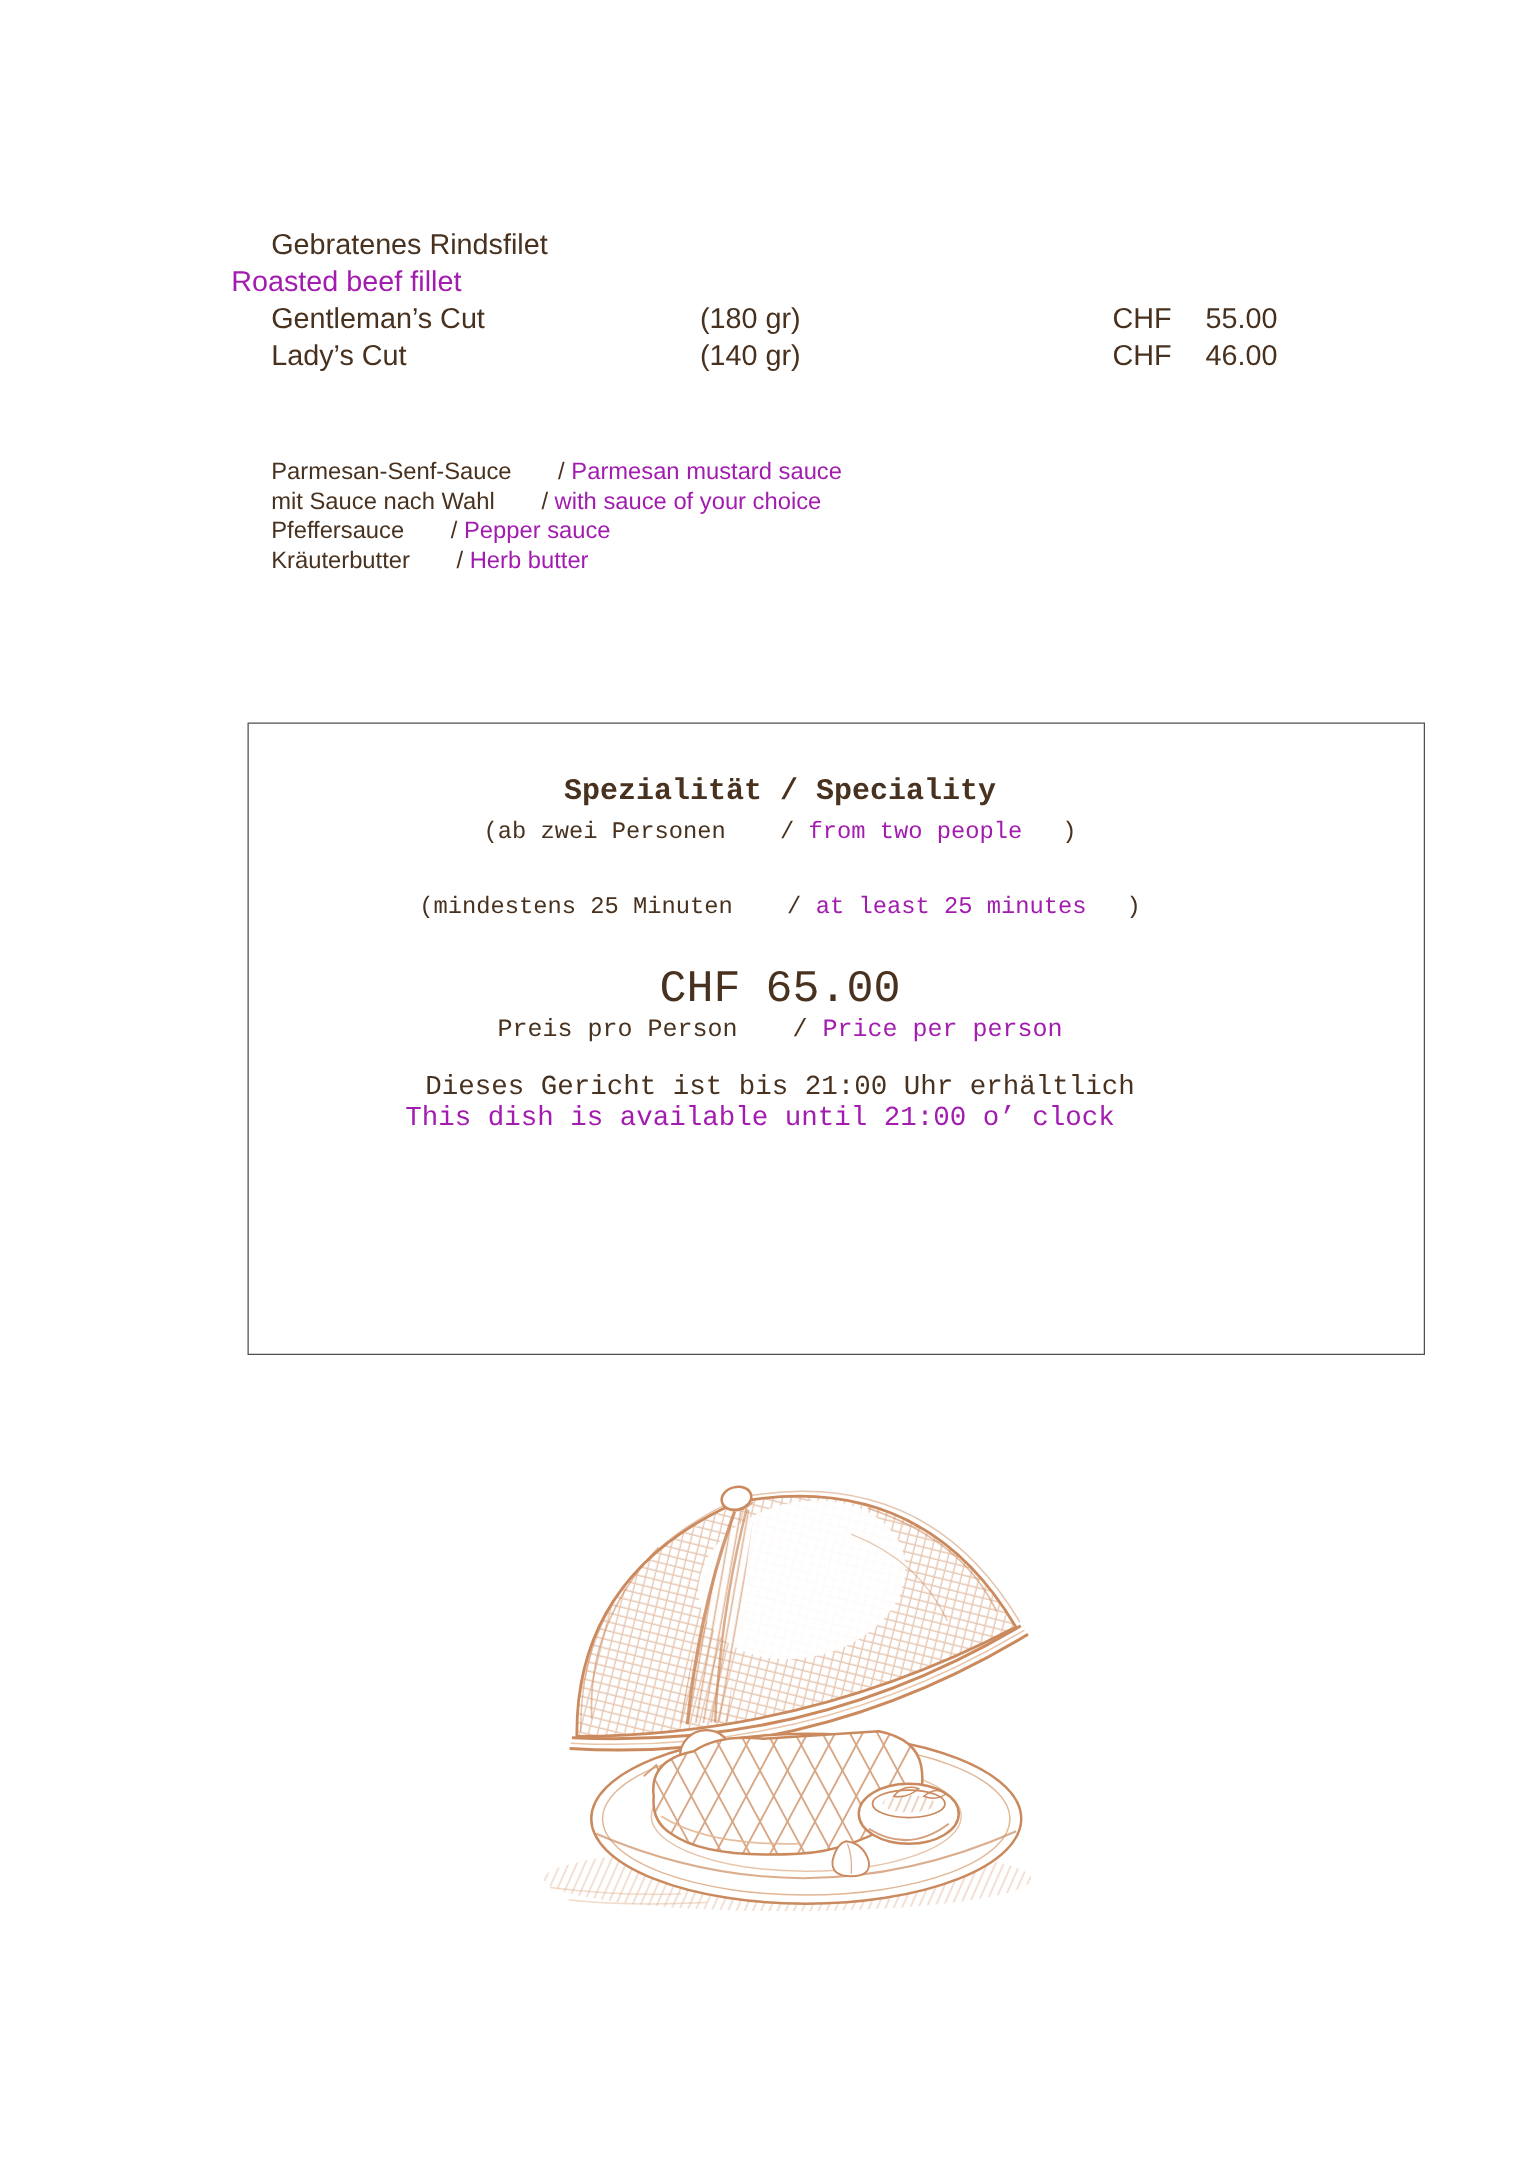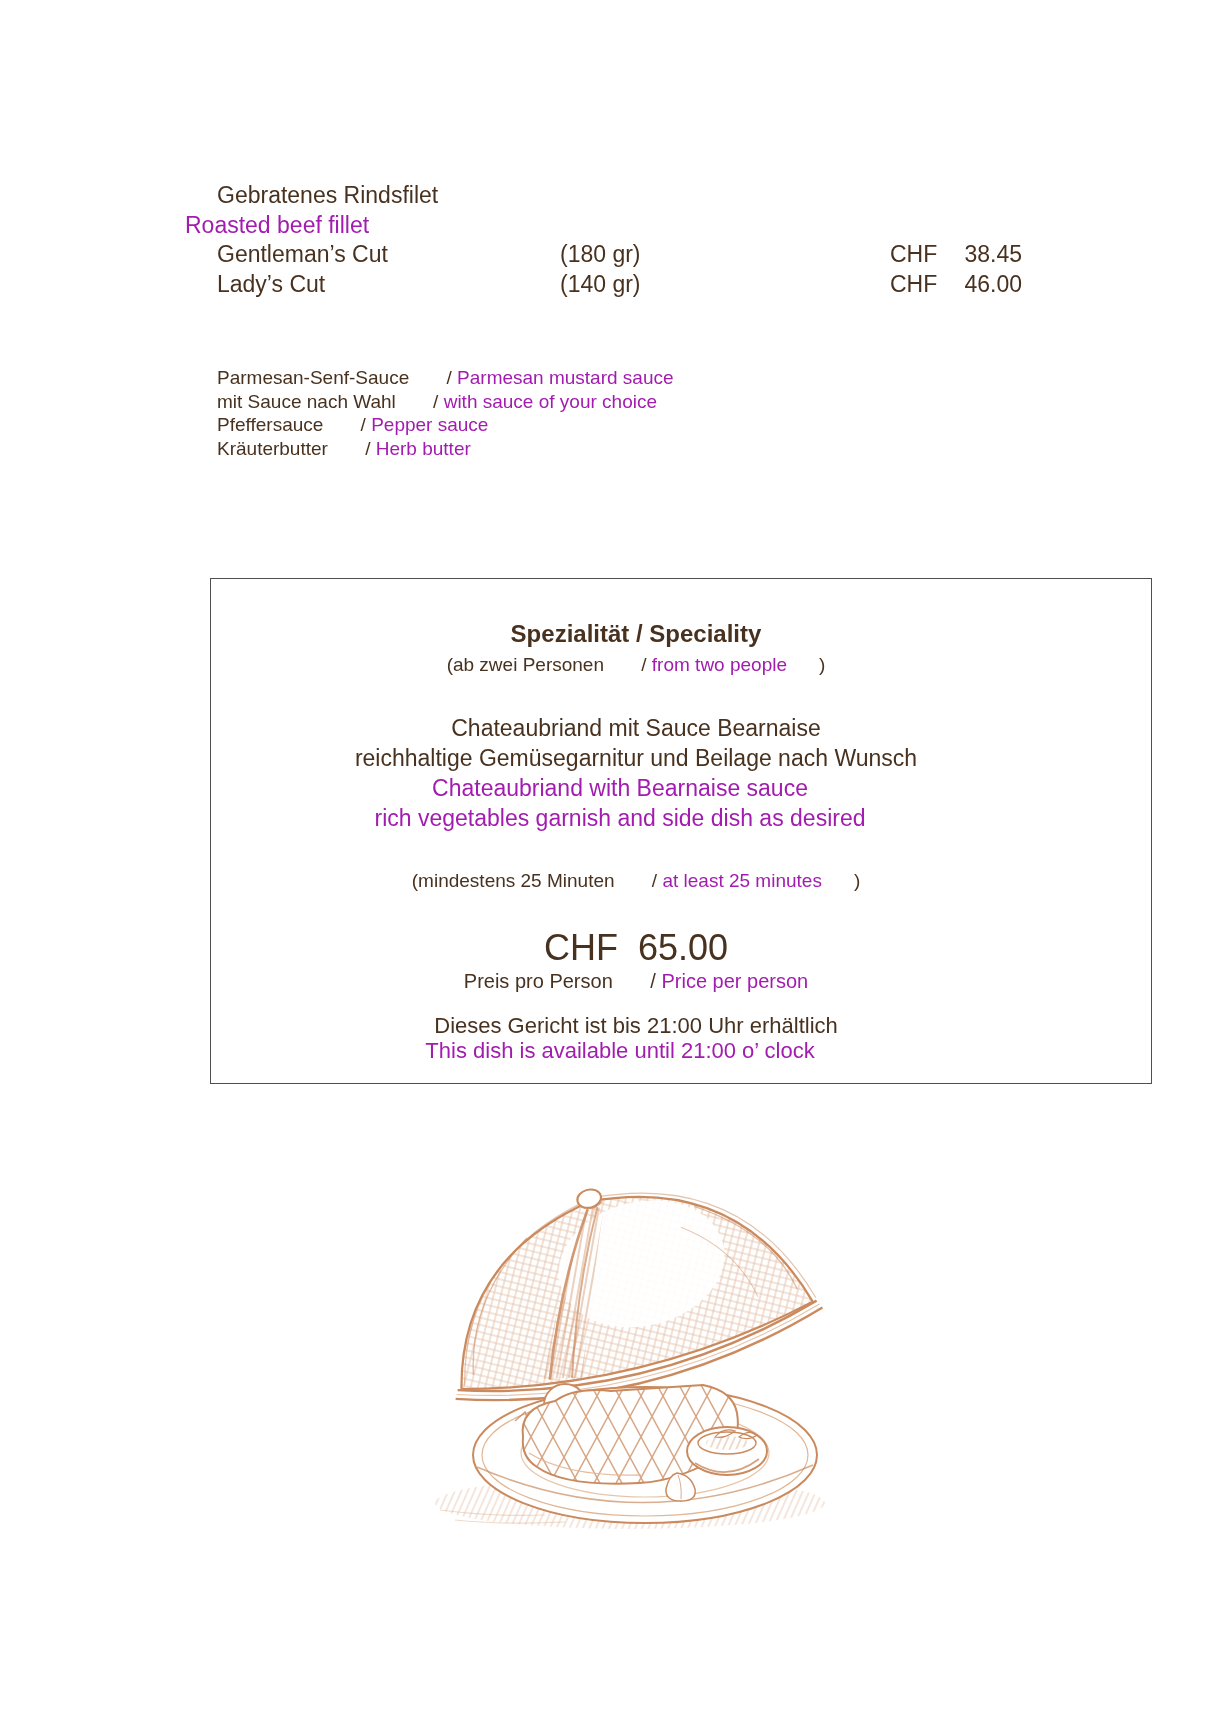--- a/index.html
+++ b/index.html
@@ -16,22 +16,22 @@
   .c-name{position:absolute;left:0;}
   .c-weight{position:absolute;left:343px;}
   .c-chf{position:absolute;left:673px;}
   .c-price{position:absolute;left:735px;width:70px;text-align:right;}
 
   
   .sauces{position:absolute;left:185px;top:366px;font-size:19px;line-height:23.5px;}
 
   
   .box{
-    position:absolute;left:210px;top:578px;width:942px;height:506px;
-    border:1.5px solid #4f4f51;box-sizing:border-box;
+    position:absolute;left:198px;top:578px;width:942px;height:506px;
+    border:1.5px solid #4f4f51;box-sizing:border-box;font-family:Liberation Mono, monospace;
   }
   .box-inner{width:818px;text-align:center;padding-top:40px;}
   .sp-title{font-size:24px;font-weight:700;line-height:30px;}
   .sp-sub{font-size:19px;line-height:24px;margin-top:4px;}
   .sp-dish{font-size:23px;line-height:30px;margin-top:36px;}
   .sp-duration{font-size:19px;line-height:24px;margin-top:36px;}
   .sp-price{font-size:36px;line-height:34px;margin-top:38px;}
   .sp-price-val{margin-left:20px;}
   .sp-person{font-size:20px;line-height:24px;margin-top:4px;}
   .sp-avail{font-size:22px;line-height:25px;margin-top:20px;}
@@ -45,21 +45,21 @@
 <div class="page">
 
   <section class="dish">
     <div class="dark">Gebratenes Rindsfilet</div>
     <div class="tan">Roasted beef fillet</div>
 
     <div class="cut-row">
         <span class="c-name dark">Gentleman’s Cut</span>
         <span class="c-weight dark">(180 gr)</span>
         <span class="c-chf dark">CHF</span>
-        <span class="c-price dark">38.45</span>
+        <span class="c-price dark">55.00</span>
       </div>
 
     <div class="cut-row">
         <span class="c-name dark">Lady’s Cut</span>
         <span class="c-weight dark">(140 gr)</span>
         <span class="c-chf dark">CHF</span>
         <span class="c-price dark">46.00</span>
       </div>
   </section>
 
@@ -68,26 +68,20 @@
     <div><span class="dark">mit Sauce nach Wahl</span><span class="dark"> / </span><span class="tan">with sauce of your choice</span></div>
     <div><span class="dark">Pfeffersauce</span><span class="dark"> / </span><span class="tan">Pepper sauce</span></div>
     <div><span class="dark">Kräuterbutter</span><span class="dark"> / </span><span class="tan">Herb butter</span></div>
   </section>
 
   <section class="box">
     <div class="box-inner">
       <div class="sp-title dark">Spezialität / Speciality</div>
       <div class="sp-sub"><span class="dark">(ab zwei Personen</span><span class="dark"> / </span><span class="tan">from two people</span><span class="dark">)</span></div>
 
-      <div class="sp-dish">
-        <div class="dark">Chateaubriand mit Sauce Bearnaise</div>
-        <div class="dark">reichhaltige Gemüsegarnitur und Beilage nach Wunsch</div>
-        <div class="tan">Chateaubriand with Bearnaise sauce</div>
-        <div class="tan">rich vegetables garnish and side dish as desired</div>
-      </div>
 
       <div class="sp-duration"><span class="dark">(mindestens 25 Minuten</span><span class="dark"> / </span><span class="tan">at least 25 minutes</span><span class="dark">)</span></div>
 
       <div class="sp-price dark"><span>CHF</span><span class="sp-price-val">65.00</span></div>
 
       <div class="sp-person"><span class="dark">Preis pro Person</span><span class="dark"> / </span><span class="tan">Price per person</span></div>
 
       <div class="sp-avail">
         <div class="dark">Dieses Gericht ist bis 21:00 Uhr erhältlich</div>
         <div class="tan">This dish is available until 21:00 o’ clock</div>

